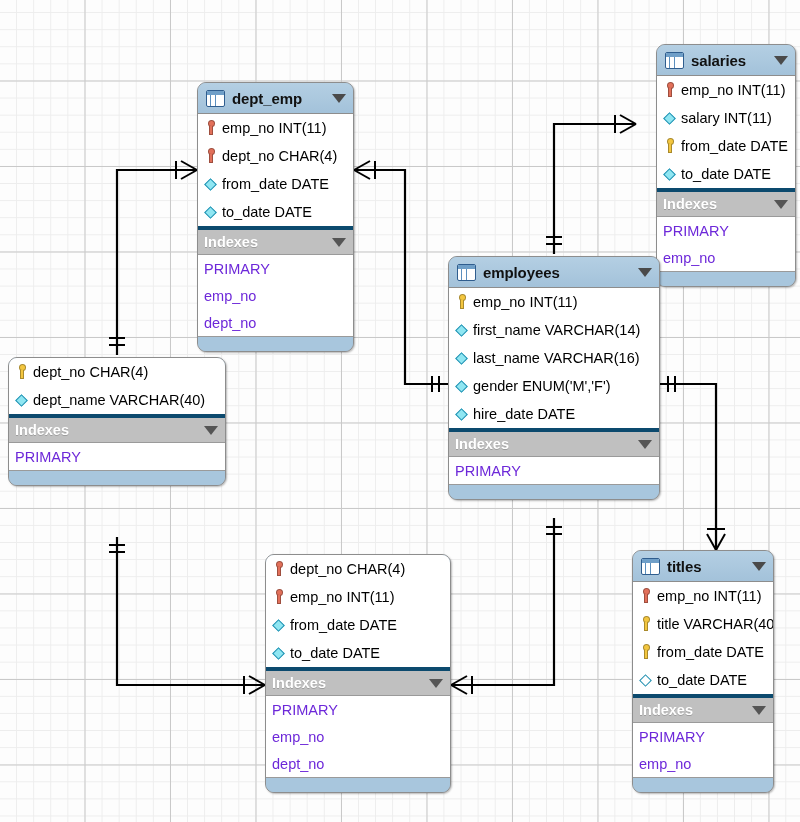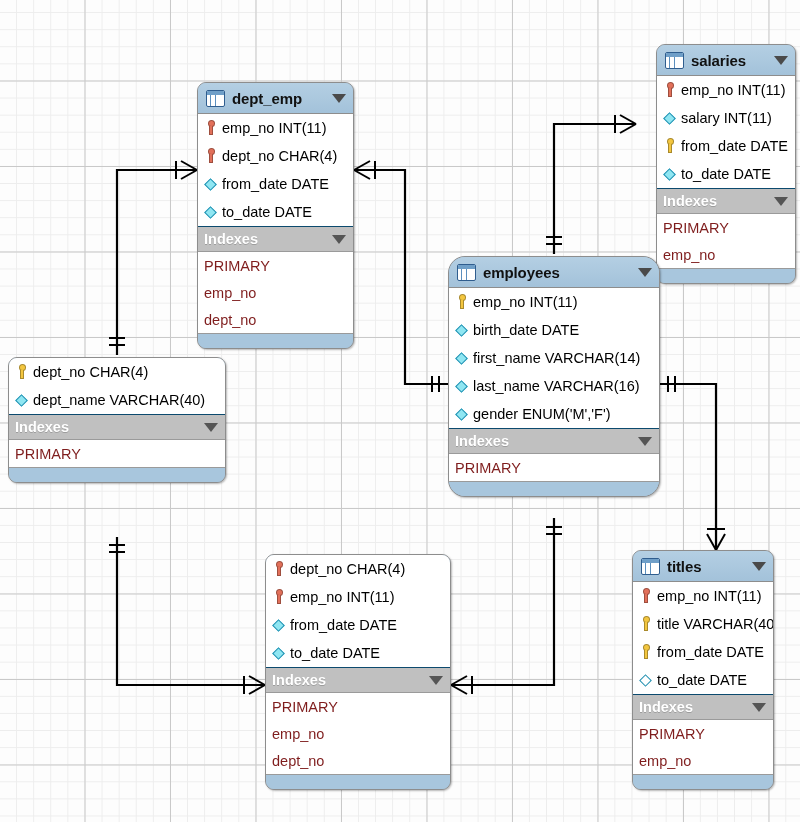--- a/index.html
+++ b/index.html
@@ -93,21 +93,21 @@
   .tbl-caret {
     margin-left: auto;
     width: 0; height: 0;
     border-left: 7px solid transparent;
     border-right: 7px solid transparent;
     border-top: 9px solid #4a4a4a;
   }
 
   .cols {
     background: #ffffff;
-    border-bottom: 1px solid #0c4a6e;
+    border-bottom: 4px solid #0c4a6e;
   }
   .col-row {
     display: flex;
     align-items: center;
     height: 28px;
     padding-left: 6px;
     box-sizing: border-box;
     font-size: 14.5px;
     color: #000;
     white-space: nowrap;
@@ -180,21 +180,21 @@
   .idx-list {
     background: #ffffff;
     border-bottom: 1px solid #9a9a9a;
   }
   .idx-row {
     height: 27px;
     display: flex;
     align-items: center;
     padding-left: 6px;
     font-size: 14.5px;
-    color: #7f1d1d;
+    color: #6d28d9;
     white-space: nowrap;
     box-sizing: border-box;
   }
   .tbl-footer { height: 14px; background: #a8c6dd; }
 </style>
 </head>
 <body>
 
 <div id="canvas">
 
@@ -323,46 +323,46 @@
         <div class="idx-header">
           <span class="idx-title">Indexes</span>
           <span class="idx-caret"></span>
         </div>
         <div class="idx-list">
           <div class="idx-row">PRIMARY</div>
           <div class="idx-row">emp_no</div>
         </div>
         <div class="tbl-footer"></div>
       </div>
-      <div class="table-box" style="left: 448px; top: 256px; width: 212px; border-radius: 17px;">
+      <div class="table-box" style="left: 448px; top: 256px; width: 212px;">
         <div class="tbl-header">
           <span class="tbl-icon"></span>
           <span class="tbl-title">employees</span>
           <span class="tbl-caret"></span>
         </div>
         <div class="cols">
           <div class="col-row">
             <span class="gl gl-key key-pk"></span>
             <span class="col-label">emp_no INT(11)</span>
           </div>
           <div class="col-row">
             <span class="gl gl-dia"></span>
-            <span class="col-label">birth_date DATE</span>
-          </div>
-          <div class="col-row">
-            <span class="gl gl-dia"></span>
             <span class="col-label">first_name VARCHAR(14)</span>
           </div>
           <div class="col-row">
             <span class="gl gl-dia"></span>
             <span class="col-label">last_name VARCHAR(16)</span>
           </div>
           <div class="col-row">
             <span class="gl gl-dia"></span>
             <span class="col-label">gender ENUM('M','F')</span>
+          </div>
+          <div class="col-row">
+            <span class="gl gl-dia"></span>
+            <span class="col-label">hire_date DATE</span>
           </div>
         </div>
         <div class="idx-header">
           <span class="idx-title">Indexes</span>
           <span class="idx-caret"></span>
         </div>
         <div class="idx-list">
           <div class="idx-row">PRIMARY</div>
         </div>
         <div class="tbl-footer"></div>

